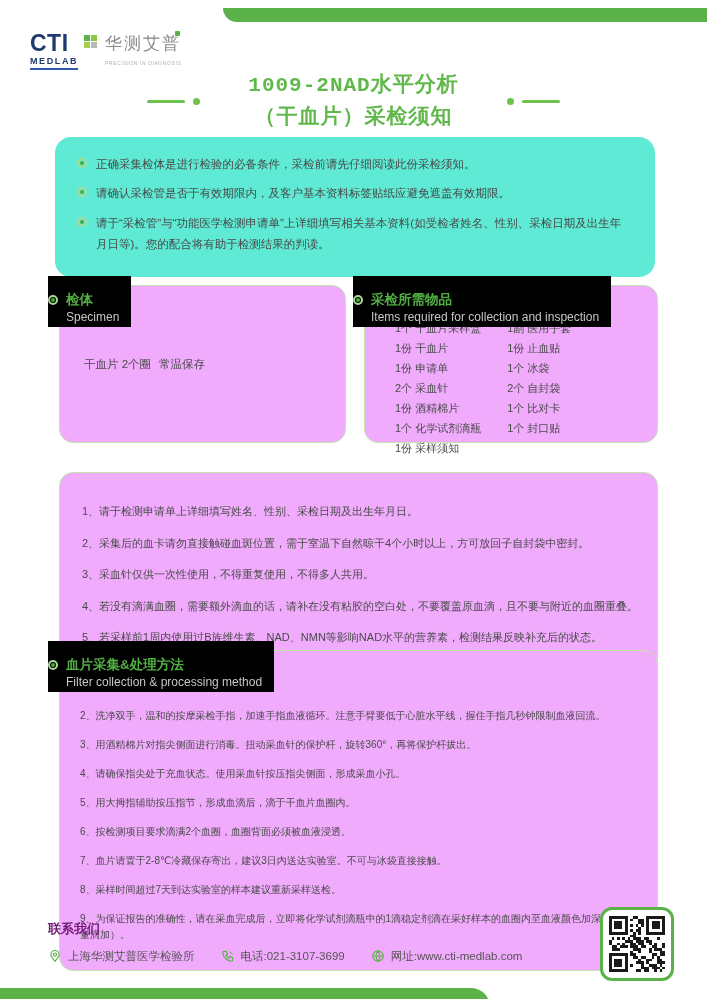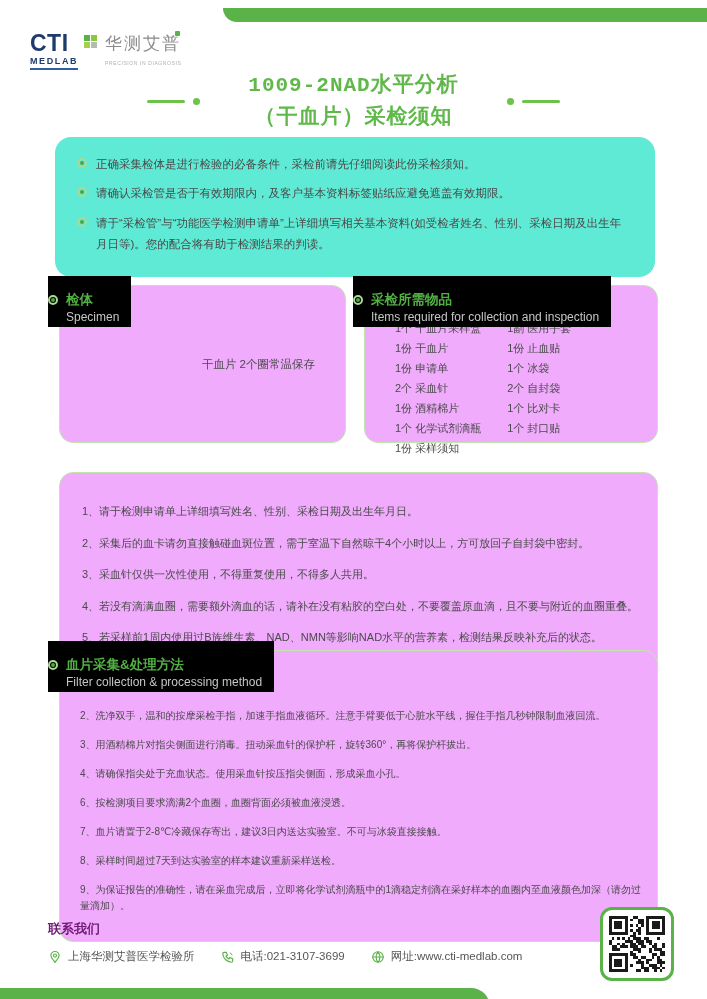--- a/index.html
+++ b/index.html
@@ -38,40 +38,40 @@
 
   
   .section { position:absolute; }
   .sec-box { border:1px solid #c2e5b0; border-radius:14px; margin-left:11px; margin-top:9px; background:#f0abfc; }
   .sec-legend { position:absolute; top:0; left:0; background:#000000; display:flex; gap:8px; padding:16px 12px 3px 0; z-index:2; }
   .sec-legend .bullet { margin-top:3px; }
   .sec-title { color:#52b043; font-weight:bold; font-size:13.5px; line-height:1.2; }
   .sec-sub { color:#c6c6c6; font-size:12px; margin-top:2px; }
 
   .sec-specimen { top:268px; left:48px; width:298px; }
-  .specimen-box { height:158px; display:flex; align-items:center; justify-content:flex-end; padding:0 30px 0 24px; }
+  .specimen-box { height:158px; display:flex; align-items:center; justify-content:flex-start; padding:0 30px 0 24px;gap:8px; }
   .specimen-box span { font-size:11.5px; color:#4a4a4a; }
 
   .sec-supplies { top:268px; left:353px; width:305px; }
   .supplies-box { height:158px; padding:32px 10px 10px 30px; display:flex; gap:26px; }
   .supply-col { display:flex; flex-direction:column; }
   .supply-col div { font-size:11px; line-height:1.82; color:#4a4a4a; white-space:nowrap; }
 
   .sec-precautions { top:455px; left:48px; width:610px; }
   .precautions-box { padding:30px 1px 14px 22px; }
   .precautions-box div { font-size:11px; line-height:1.6; margin-bottom:14px; color:#4a4a4a; }
 
   .sec-method { top:633px; left:48px; width:610px; }
   .method-box { padding:28px 12px 14px 20px; }
   .method-box div { font-size:10px; line-height:1.55; margin-bottom:13.5px; color:#4a4a4a; }
 
   
   .footer-title { position:absolute; top:912px; left:48px; color:#701a75; font-weight:bold; font-size:13px;text-align:center; }
   .footer-row { position:absolute; top:941px; left:48px; display:flex; align-items:center; gap:26px; }
-  .contact-item { display:flex; align-items:flex-end; gap:6px; font-size:11.5px; color:#555; }
+  .contact-item { display:flex; align-items:flex-start; gap:6px; font-size:11.5px; color:#555; }
   .c-icon { width:14px; height:14px; flex:0 0 auto; }
   .c-icon svg { display:block; width:100%; height:100%; }
 
   .qr-wrap { position:absolute; top:899px; left:600px; width:74px; height:74px; border:3px solid #5bb249; border-radius:12px; background:#fff; padding:6px; }
   .qr-wrap svg { display:block; width:100%; height:100%; }
 </style>
 </head>
 <body>
 
 <div class="page">
@@ -185,20 +185,21 @@
       </div>
   </div>
 
   <div class="section sec-method">
     <div class="sec-box method-box">
 
     <div>1、血片上填写姓名、采检日期等。</div>
         <div>2、洗净双手，温和的按摩采检手指，加速手指血液循环。注意手臂要低于心脏水平线，握住手指几秒钟限制血液回流。</div>
         <div>3、用酒精棉片对指尖侧面进行消毒。扭动采血针的保护杆，旋转360°，再将保护杆拔出。</div>
         <div>4、请确保指尖处于充血状态。使用采血针按压指尖侧面，形成采血小孔。</div>
+        <div>5、用大拇指辅助按压指节，形成血滴后，滴于干血片血圈内。</div>
         <div>6、按检测项目要求滴满2个血圈，血圈背面必须被血液浸透。</div>
         <div>7、血片请置于2-8℃冷藏保存寄出，建议3日内送达实验室。不可与冰袋直接接触。</div>
         <div>8、采样时间超过7天到达实验室的样本建议重新采样送检。</div>
         <div>9、为保证报告的准确性，请在采血完成后，立即将化学试剂滴瓶中的1滴稳定剂滴在采好样本的血圈内至血液颜色加深（请勿过量滴加）。</div>
       </div>
     <div class="sec-legend">
       <span class="bullet"></span>
       <div>
         <div class="sec-title">血片采集&amp;处理方法</div>
         <div class="sec-sub">Filter collection &amp; processing method</div>

